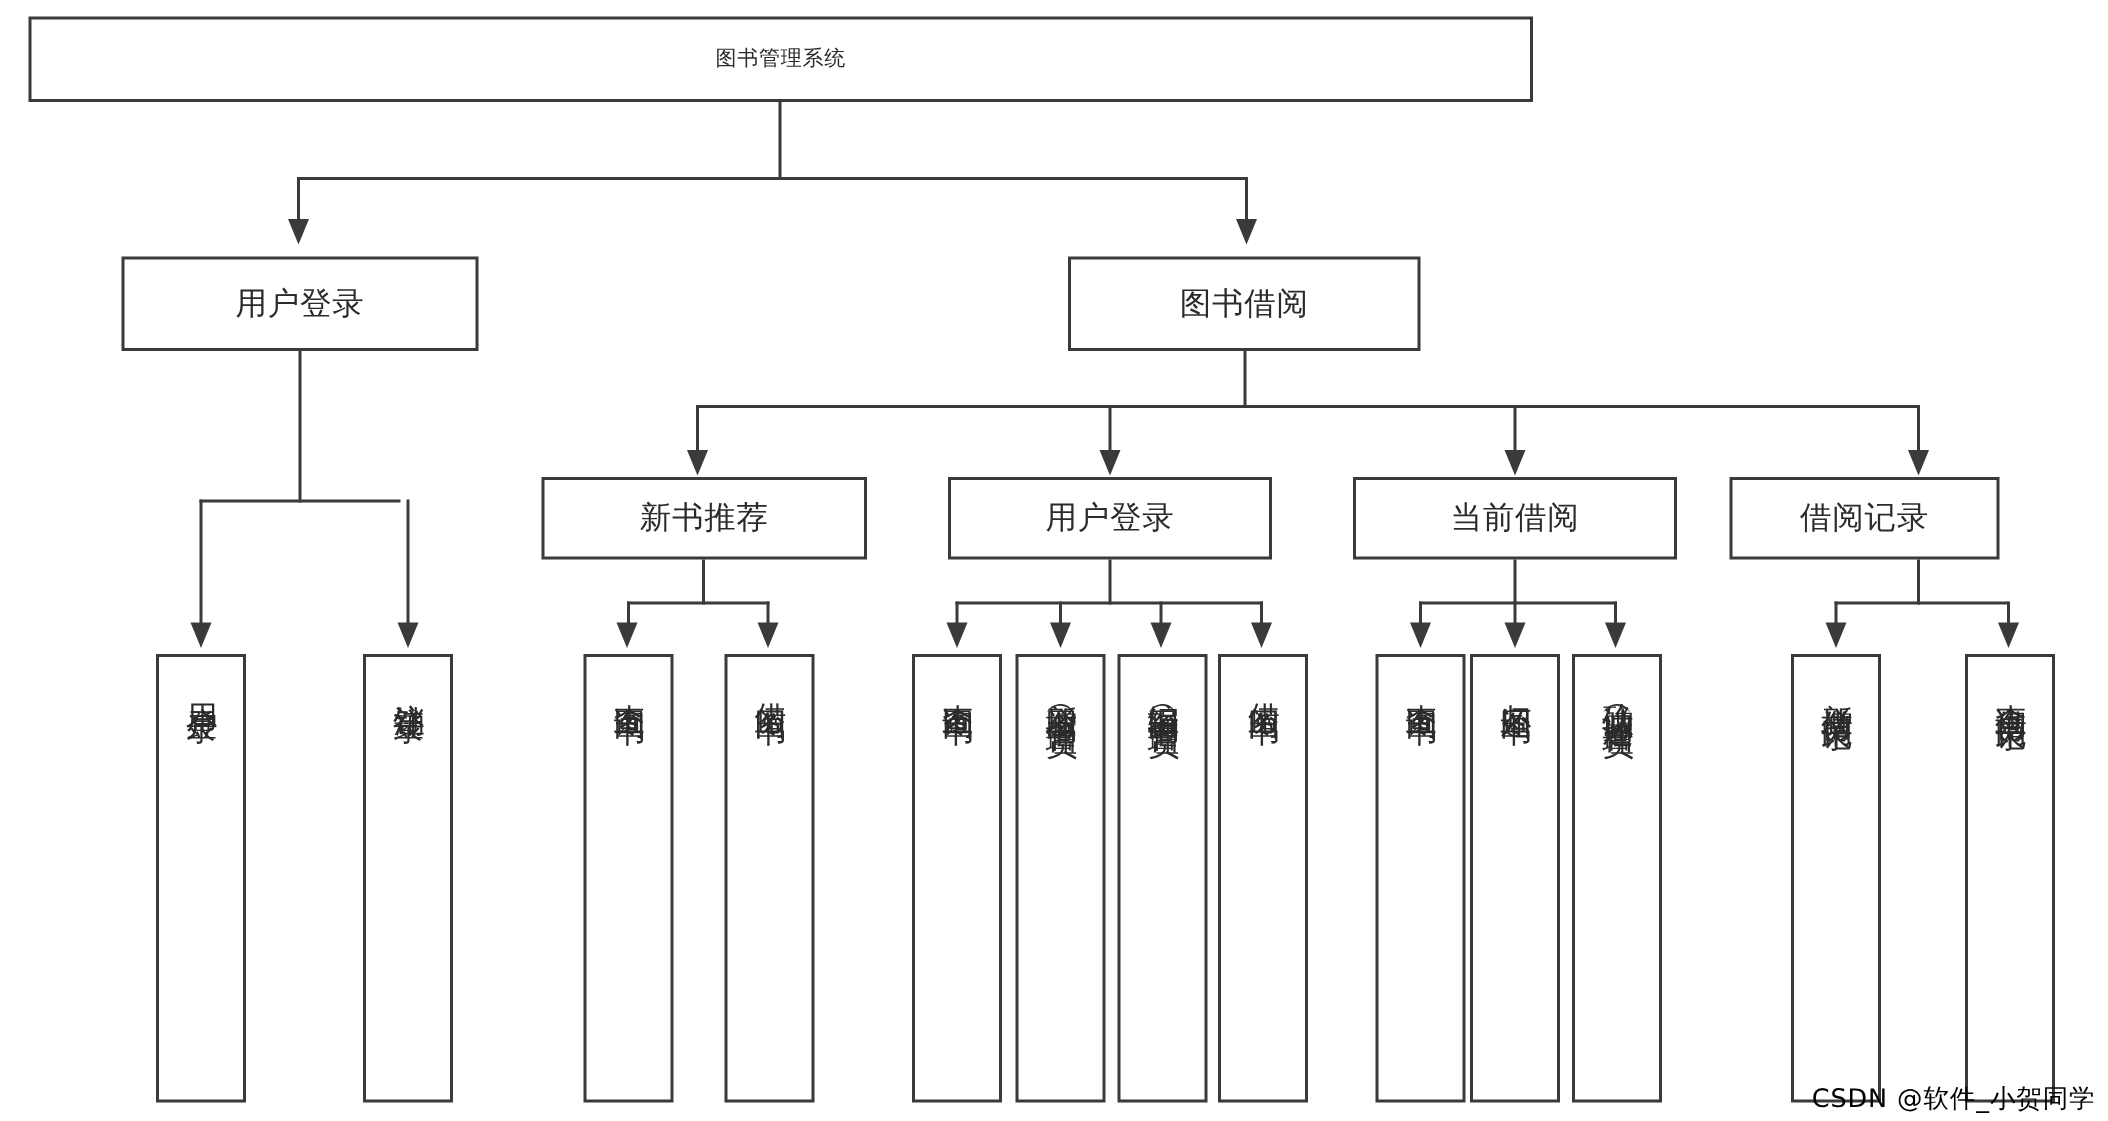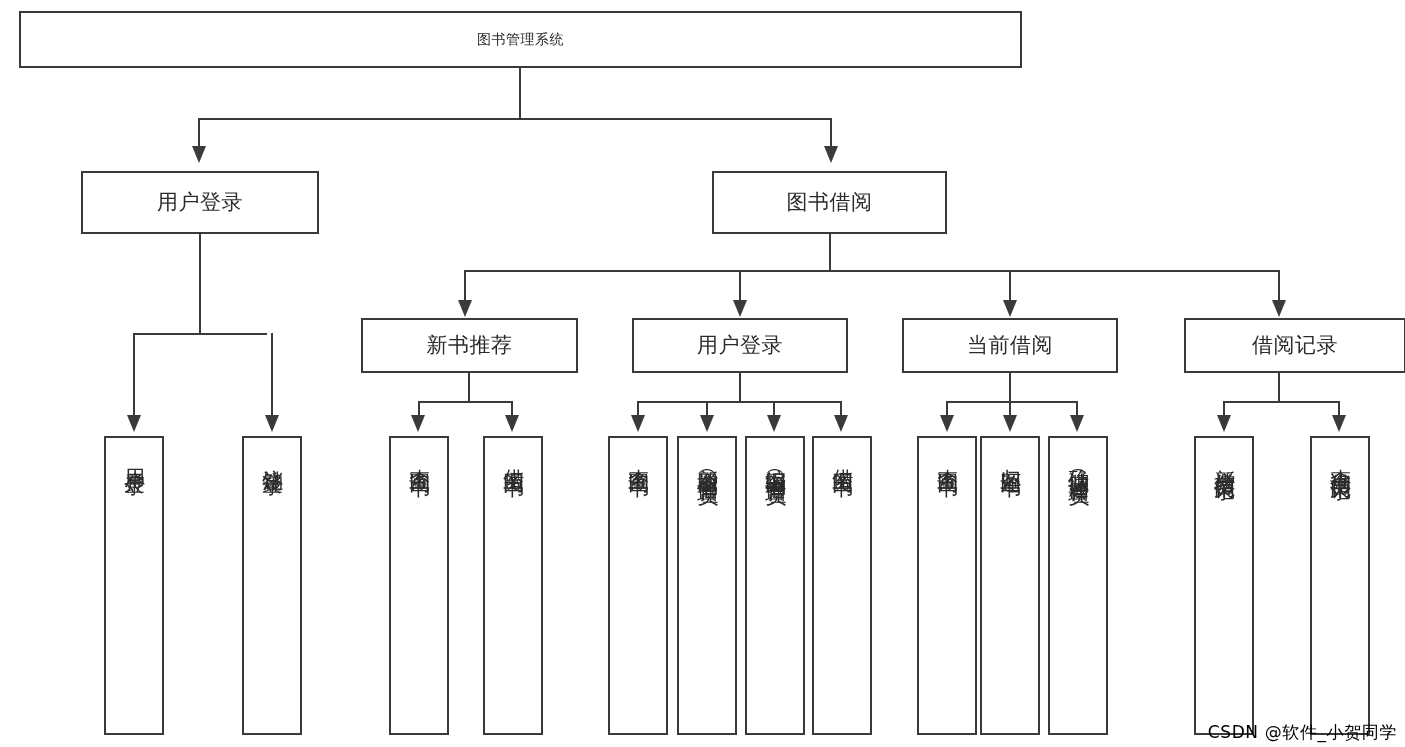--- a/index.html
+++ b/index.html
@@ -137,21 +137,21 @@
 
   <div class="box h" style="left:361px;top:318px;width:217px;height:55px;">
     <span class="lbl">新书推荐</span>
   </div>
   <div class="box h" style="left:632px;top:318px;width:216px;height:55px;">
     <span class="lbl">用户登录</span>
   </div>
   <div class="box h" style="left:902px;top:318px;width:216px;height:55px;">
     <span class="lbl">当前借阅</span>
   </div>
-  <div class="box h" style="left:1184px;top:318px;width:222px;height:55px;">
+  <div class="box h" style="left:1153px;top:318px;width:180px;height:55px;">
     <span class="lbl">借阅记录</span>
   </div>
 
   <div class="vline" style="left:468px;top:373px;height:30px;"></div>
   <div class="hline" style="left:418px;top:401px;width:95px;"></div>
   <div class="vline" style="left:418px;top:401px;height:16px;"></div>
   <div class="arrow" style="left:411px;top:415px;"></div>
   <div class="vline" style="left:511px;top:401px;height:16px;"></div>
   <div class="arrow" style="left:505px;top:415px;"></div>
 

